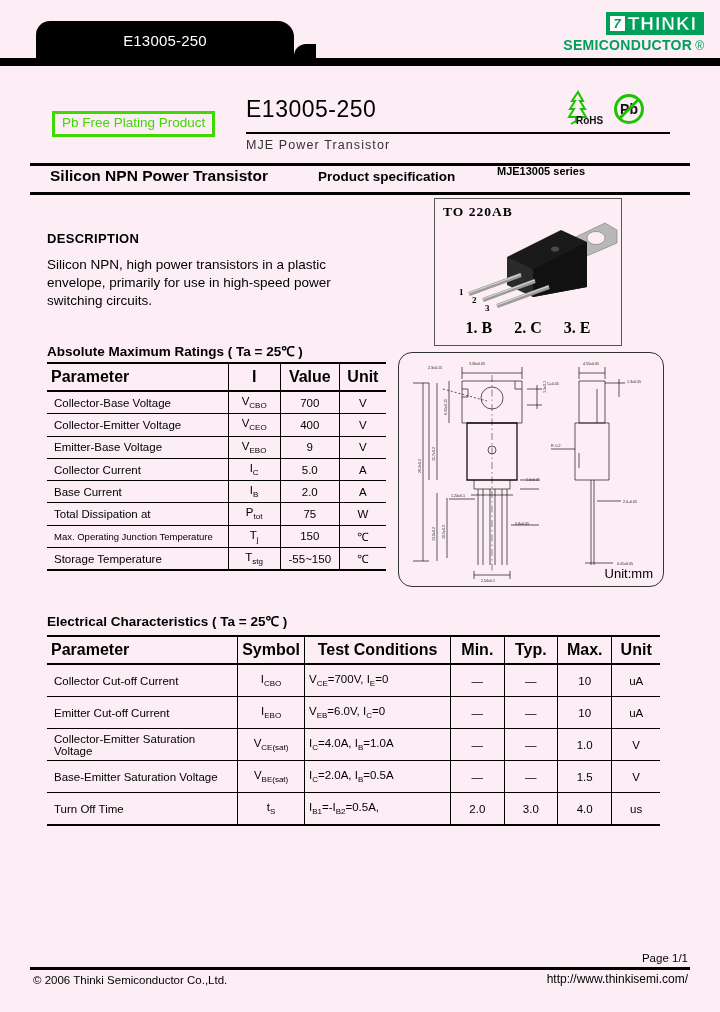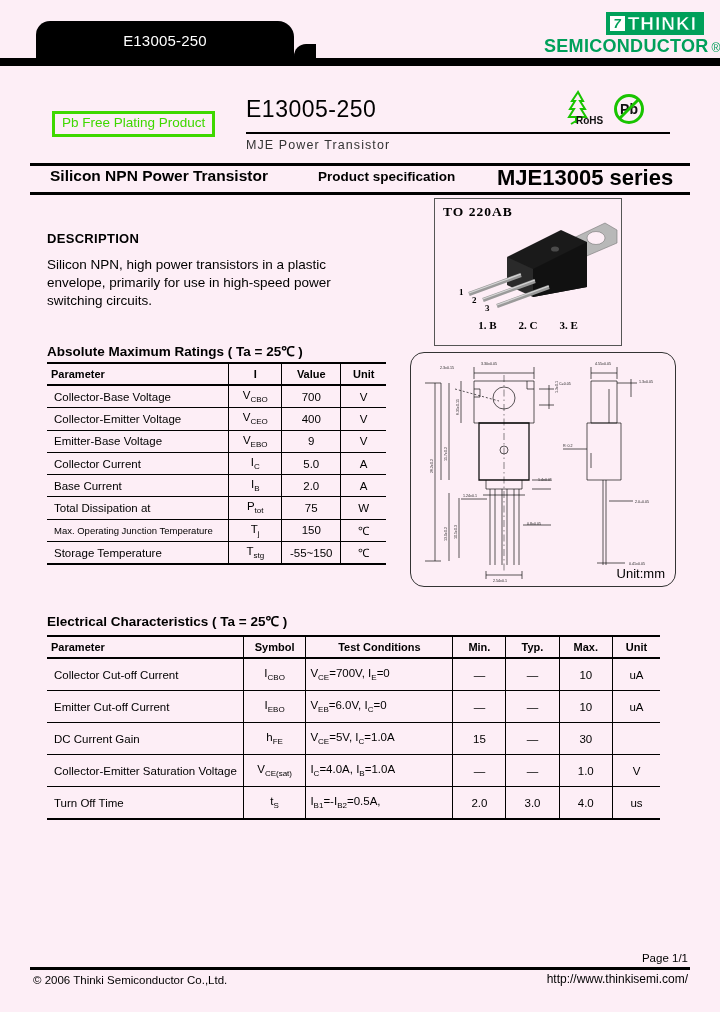--- a/index.html
+++ b/index.html
@@ -86,21 +86,21 @@
     font-weight: bold;
     font-size: 19px;
     letter-spacing: 1px;
     vertical-align: middle;
     -webkit-text-stroke: 0.4px #00A05A;
   }
   #logo-sub-row { margin-top: 1px; white-space: nowrap; }
   #logo-sub {
     color: #00A05A;
     font-weight: bold;
-    font-size: 18px;
+    font-size: 14px;
     letter-spacing: .3px;
   }
   #logo-reg {
     color: #00A05A;
     font-size: 12px;
     margin-left: 3px;
   }
 
   
   #pbfree-box {
@@ -149,21 +149,21 @@
   #sec-left {
     position: absolute; left: 50px; top: 167px;
     font-size: 15.5px; font-weight: bold;
   }
   #sec-mid {
     position: absolute; left: 318px; top: 169px;
     font-size: 13.5px; font-weight: bold;
   }
   #sec-right {
     position: absolute; left: 497px; top: 165px;
-    font-size: 22px; font-weight: bold;
+    font-size: 11px; font-weight: bold;
   }
 
   
   #desc-head {
     position: absolute; left: 47px; top: 231px;
     font-size: 13px; font-weight: bold; letter-spacing: .3px;
   }
   #desc-body {
     position: absolute; left: 47px; top: 256px;
     width: 330px;
@@ -181,34 +181,34 @@
   #pkg-title {
     position: absolute; left: 8px; top: 5px;
     font-family: "Liberation Serif", serif;
     font-weight: bold; font-size: 13.5px;
     letter-spacing: 1px;
   }
   #pkg-pins {
     position: absolute; left: 0; top: 120px;
     width: 186px;
     font-family: "Liberation Serif", serif;
-    font-weight: bold; font-size: 11px;
+    font-weight: bold; font-size: 16px;
     text-align: center;
   }
   #pkg-pins span { margin: 0 11px; }
   .pinnum {
     position: absolute;
     font-family: "Liberation Serif", serif;
     font-weight: bold;
     font-size: 9px;
   }
 
   
   #mech-panel {
-    position: absolute; left: 410px; top: 352px;
+    position: absolute; left: 398px; top: 352px;
     width: 264px; height: 233px;
     border: 1px solid #333;
     border-radius: 14px;
     background: #fdeef6;
     overflow: hidden;
   }
   #mech-unit {
     position: absolute; right: 10px; bottom: 5px;
     font-size: 13px;
     background: #fdeef6;
@@ -229,21 +229,21 @@
     border-left: 1px solid #000;
     border-right: 1px solid #000;
     border-top: 1px solid #000;
     padding: 3px 4px;
     font-weight: normal;
     text-align: center;
     vertical-align: middle;
   }
   table.spec tr.hdr th {
     font-weight: bold;
-    font-size: 11px;
+    font-size: 16px;
     border-top: 2.5px solid #000;
     border-bottom: 2.5px solid #000;
     padding: 4px 4px;
     margin-top: 24px;
   }
   table.spec tr.last td { border-bottom: 2.5px solid #000; }
   table.spec td.pname, table.spec th.pname {
     text-align: left; padding-left: 7px;
     border-left: none;
   }
@@ -553,35 +553,35 @@
       <tr class="body">
         <td class="pname">Emitter Cut-off Current</td>
         <td class="sym">I<span class="sub">EBO</span></td>
         <td class="tcond">V<span class="sub">EB</span>=6.0V, I<span class="sub">C</span>=0</td>
         <td class="mn">—</td>
         <td class="tp">—</td>
         <td class="mx">10</td>
         <td class="unit">uA</td>
       </tr>
       <tr class="body">
-        <td class="pname">DC Current Gain</td>
-        <td class="sym">h<span class="sub">FE</span></td>
-        <td class="tcond">V<span class="sub">CE</span>=5V, I<span class="sub">C</span>=1.0A</td>
-        <td class="mn">15</td>
-        <td class="tp">—</td>
-        <td class="mx">30</td>
-        <td class="unit"></td>
-      </tr>
-      <tr class="body">
         <td class="pname">Collector-Emitter Saturation Voltage</td>
         <td class="sym">V<span class="sub">CE(sat)</span></td>
         <td class="tcond">I<span class="sub">C</span>=4.0A, I<span class="sub">B</span>=1.0A</td>
         <td class="mn">—</td>
         <td class="tp">—</td>
         <td class="mx">1.0</td>
+        <td class="unit">V</td>
+      </tr>
+      <tr class="body">
+        <td class="pname">Base-Emitter Saturation Voltage</td>
+        <td class="sym">V<span class="sub">BE(sat)</span></td>
+        <td class="tcond">I<span class="sub">C</span>=2.0A, I<span class="sub">B</span>=0.5A</td>
+        <td class="mn">—</td>
+        <td class="tp">—</td>
+        <td class="mx">1.5</td>
         <td class="unit">V</td>
       </tr>
       <tr class="body last">
         <td class="pname">Turn Off Time</td>
         <td class="sym">t<span class="sub">S</span></td>
         <td class="tcond">I<span class="sub">B1</span>=-I<span class="sub">B2</span>=0.5A,</td>
         <td class="mn">2.0</td>
         <td class="tp">3.0</td>
         <td class="mx">4.0</td>
         <td class="unit">us</td>

